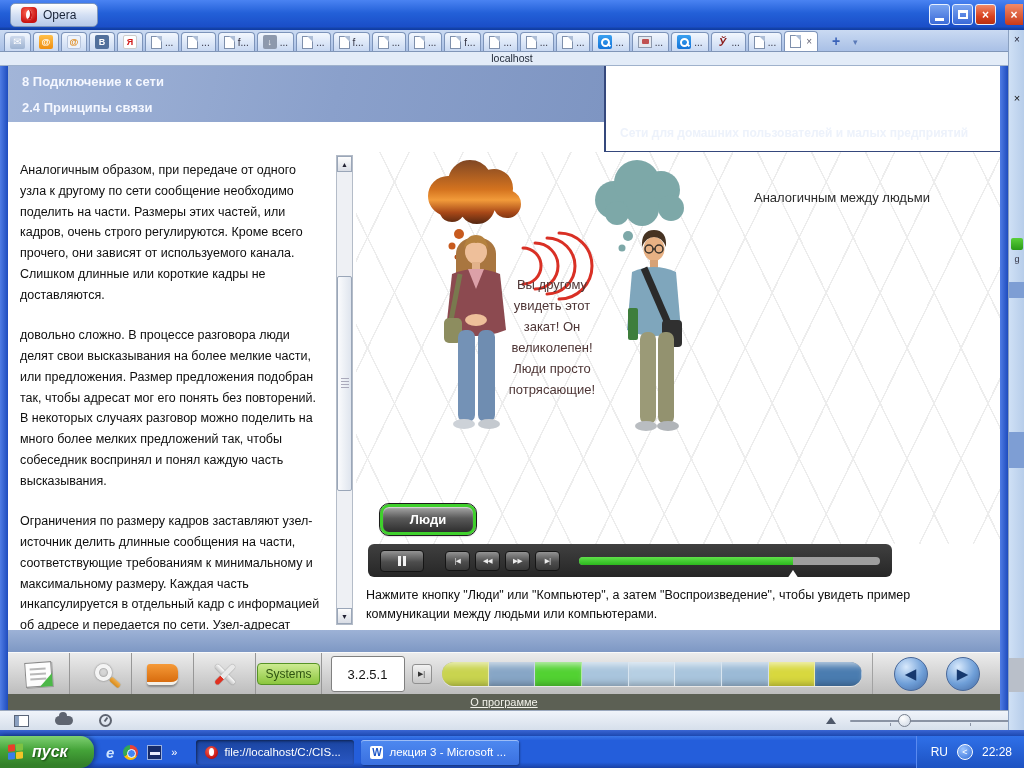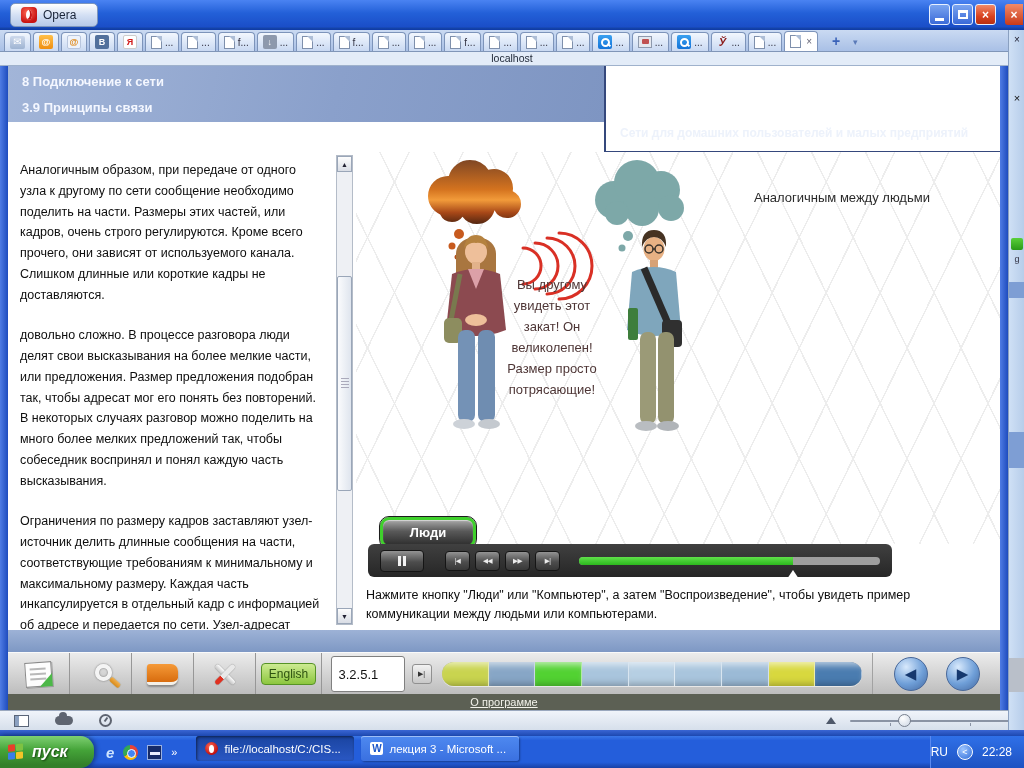--- a/index.html
+++ b/index.html
@@ -105,21 +105,21 @@
       repeating-linear-gradient(116deg, transparent 0 47px, #eaeaea 47px 48.5px),
       repeating-linear-gradient(64deg,  transparent 0 47px, #eaeaea 47px 48.5px); }
   .scene { position:absolute; left:0; top:0; }
   .media-label { position:absolute; left:398px; top:38px; font-size:13px; color:#2b2b2b; }
   .speech { position:absolute; left:138px; top:122px; width:116px; text-align:center;
     font-size:13px; line-height:21px; color:#4e3636; }
 
   .fbtn { position:absolute; top:352px; height:31px; border-radius:9px; color:#fff; font-weight:bold; font-size:13px;
     font-family:"Liberation Sans",sans-serif; background:linear-gradient(#a9a9a9,#595959 45%,#2e2e2e);
     box-shadow:inset 0 1px 1px rgba(255,255,255,.55), 0 1px 2px rgba(0,0,0,.4); cursor:pointer; }
-  .fbtn.people { left:24px; width:96px; border:3px solid #3fd02c; outline:1px solid #1c1c1c;margin-top:13px; }
+  .fbtn.people { left:24px; width:96px; border:3px solid #3fd02c; outline:1px solid #1c1c1c; }
   .fbtn.computer { left:437px; width:112px; border:3px solid #9c9c9c; outline:1px solid #1c1c1c; }
 
   .player { position:absolute; left:12px; top:392px; width:524px; height:33px; border-radius:6px;
     background:linear-gradient(#404040,#262626); display:flex; align-items:center; padding:0 12px; gap:5px; }
   .pbtn { height:20px; border-radius:4px; border:1px solid #151515; color:#ececec; cursor:pointer;
     background:linear-gradient(#939393,#4d4d4d 55%,#383838); display:flex; align-items:center; justify-content:center; }
   .pbtn.pause { width:44px; height:22px; margin-right:16px; }
   .pause-glyph { width:8px; height:10px; border-left:3px solid #f2f2f2; border-right:3px solid #f2f2f2; }
   .pbtn.small { width:25px; font-size:6.5px; letter-spacing:-.5px; }
   .ptrack { position:relative; flex:1; height:8px; border-radius:4px; background:#9e9e9e; margin-left:14px; cursor:pointer; }
@@ -150,21 +150,21 @@
     border-bottom:3px solid #f4f0e8; box-shadow:0 2px 2px #8a8a8a; }
   .i-tools { position:relative; width:30px; height:26px; }
   .i-tools::before { content:""; position:absolute; left:2px; top:11px; width:26px; height:5px; border-radius:3px;
     background:linear-gradient(#fdfdfd,#c2c2c2); transform:rotate(45deg); box-shadow:0 0 1px #555; }
   .i-tools::after { content:""; position:absolute; left:2px; top:11px; width:26px; height:5px; border-radius:3px;
     background:linear-gradient(90deg,#e03020 0 35%,#e8e8e8 35%); transform:rotate(-45deg); box-shadow:0 0 1px #555; }
   .btn-eng { height:22px; padding:0 7px; border-radius:4px; border:1px solid #569326;
     background:linear-gradient(#cdeб92,#8cc63e); background:linear-gradient(#cdeb92,#8cc63e);
     font-size:12px; color:#2e5310; cursor:pointer; font-family:"Liberation Sans",sans-serif; }
   .sec-input { width:74px; height:22px; border:1px solid #808080; border-radius:3px; font-size:13px;
-    padding:17px 7px; color:#111; font-family:"Liberation Sans",sans-serif; }
+    padding:17px 7px; color:#111; font-family:"Liberation Sans",sans-serif;text-align:center; }
   .btn-go { width:20px; height:20px; margin-left:7px; border:1px solid #909090; border-radius:3px;
     background:linear-gradient(#f2f2f2,#c8c8c8); font-size:7px; color:#333; cursor:pointer; }
   .seg-bar { position:absolute; left:434px; top:9px; width:420px; height:24px; display:flex;
     border-radius:12px; overflow:hidden; box-shadow:inset 0 1px 2px rgba(0,0,0,.35), 0 1px 0 rgba(255,255,255,.6); }
   .seg { flex:1; border-right:1px solid rgba(255,255,255,.55); cursor:pointer;
     box-shadow:inset 0 7px 7px -4px rgba(255,255,255,.65), inset 0 -7px 7px -5px rgba(0,0,0,.28); }
   .nav-area { position:absolute; right:0; top:0; width:128px; height:42px; border-left:1px solid #a2a2a2;
     display:flex; align-items:center; justify-content:center; gap:18px; }
   .nav-btn { width:34px; height:34px; border-radius:50%; border:1px solid #48689a; cursor:pointer;
     background:radial-gradient(circle at 35% 28%,#d8e9fc,#6f9fd8 55%,#44689f); color:#16386e; font-size:15px;
@@ -189,21 +189,21 @@
   .st-tri { width:0; height:0; border:5px solid transparent; border-bottom:7px solid #4e586a; margin-top:-5px; cursor:pointer; }
   .slider { position:relative; width:160px; height:14px; cursor:pointer; }
   .slider-line { position:absolute; left:0; right:0; top:6px; height:2px; background:#8a93a4; border-radius:1px; }
   .slider-line::after { content:""; position:absolute; left:25%; top:3px; width:1px; height:3px; background:#8a93a4;
     box-shadow:80px 0 0 #8a93a4; }
   .slider-handle { position:absolute; left:30%; top:0; width:13px; height:13px; border-radius:50%;
     background:radial-gradient(circle at 35% 30%,#ffffff,#ccd6e4); border:1px solid #78808e; cursor:grab; }
 
   
   .taskbar { position:absolute; left:0; top:736px; width:1024px; height:32px;
-    background:linear-gradient(#3a77e8 0%,#245edb 14%,#245edb 82%,#1941a5); display:flex; }
+    background:linear-gradient(#3a77e8 0%,#245edb 14%,#245edb 82%,#1941a5); display:flex; align-items:center; }
   .start { height:32px; min-width:94px; border-radius:0 14px 14px 0;
     background:linear-gradient(#7ed072 0%,#44a338 45%,#338029 90%); display:flex; align-items:center; gap:7px;
     padding:0 16px 0 8px; color:#fff; font-weight:bold; font-style:italic; font-size:16px;
     text-shadow:1px 1px 2px #15430f; box-shadow:2px 0 5px rgba(0,0,0,.4); cursor:pointer; }
   .flag { width:17px; height:16px; display:grid; grid-template-columns:7px 7px; grid-template-rows:7px 7px;
     gap:1px; transform:skewY(-5deg); }
   .flag span { border-radius:1px; }
   .flag .f1{background:#e8402a} .flag .f2{background:#7ec242} .flag .f3{background:#3a7de8} .flag .f4{background:#f4c428}
   .ql { display:flex; align-items:center; gap:9px; padding:0 12px; }
   .ql-ie { color:#cfe4ff; font-size:15px; font-weight:bold; font-style:italic; cursor:pointer; }
@@ -216,21 +216,21 @@
   .ql-more { color:#fff; font-size:11px; cursor:pointer; }
   .task { height:25px; margin-left:7px; border-radius:3px; display:flex; align-items:center; gap:6px;
     padding:0 9px; font-size:11.5px; color:#fff; width:158px; cursor:pointer; white-space:nowrap; overflow:hidden; }
   .task.active { background:linear-gradient(#1a44a0,#2a58c4); box-shadow:inset 1px 1px 3px rgba(0,0,0,.55); }
   .task.idle { background:linear-gradient(#4e89f0,#3a70e0); box-shadow:inset 0 1px 0 rgba(255,255,255,.45), 1px 1px 2px rgba(0,0,0,.35); }
   .t-opera { width:13px; height:13px; border-radius:50%; flex:0 0 13px;
     background:radial-gradient(circle at 40% 35%, #ff6a55, #c01010 70%); position:relative; }
   .t-opera::after { content:""; position:absolute; left:4px; top:2.5px; width:5px; height:8px; border-radius:50%; background:#fff; }
   .t-word { width:13px; height:13px; background:#fff; border-radius:2px; color:#1a55c8; font-weight:bold;
     font-size:10px; display:flex; align-items:center; justify-content:center; flex:0 0 13px; }
-  .tray { margin-left:auto; height:32px; display:flex; align-items:center; gap:9px; padding:0 12px 0 0;
+  .tray { margin-left:auto; height:32px; display:flex; align-items:center; gap:9px; padding:0 12px 0 14px;
     background:linear-gradient(#2f70e8,#1d52c2); border-left:1px solid #5a8af0; color:#fff; font-size:12px; }
   .tray-hide { width:16px; height:16px; border-radius:50%; border:1px solid #fff; color:#fff; font-size:9px;
     background:radial-gradient(circle at 35% 30%,#9cc4ff,#2f6cd8); display:flex; align-items:center; justify-content:center; cursor:pointer; }
 
   
   .edge { position:absolute; left:1008px; top:30px; width:16px; height:700px;
     background:linear-gradient(90deg,#cfe0f5,#b7cdea); border-left:1px solid #8aa0c0; }
   .edge-x1 { position:absolute; left:0; top:4px; width:16px; text-align:center; font-size:10px; color:#223; cursor:pointer; }
   .edge-x2 { position:absolute; left:0; top:62px; width:16px; text-align:center; font-size:11px; color:#111; cursor:pointer; }
   .edge-green { position:absolute; left:2px; top:208px; width:12px; height:12px; border-radius:2px;
@@ -407,21 +407,21 @@
   </div>
 
   <div class="addressbar">localhost</div>
 
   <div class="wb-left"></div>
   <div class="wb-right"></div>
   <div class="wb-bottom"></div>
 
   <div class="hdr-left">
     <div class="crumb crumb1">8 Подключение к сети</div>
-    <div class="crumb crumb2">3.9 Принципы связи</div>
+    <div class="crumb crumb2">2.4 Принципы связи</div>
   </div>
   <div class="hdr-right">
     <div class="ccna-title">CCNA Discovery</div>
     <div class="ccna-sub">Сети для домашних пользователей и малых предприятий</div>
     <div class="cisco">
       <div class="cisco-bars">
         <span class="cbar"></span>
           <span class="cbar"></span>
           <span class="cbar"></span>
           <span class="cbar"></span>
@@ -533,21 +533,21 @@
       </svg>
 
       <div class="media-label">Аналогичным между людьми</div>
 
       <div class="speech">
 
       <div>Вы другому</div>
           <div>увидеть этот</div>
           <div>закат! Он</div>
           <div>великолепен!</div>
-          <div>Размер просто</div>
+          <div>Люди просто</div>
           <div>потрясающие!</div>
         </div>
 
       <button class="fbtn people">Люди</button>
 
       <div class="player">
         <button class="pbtn pause">
             <span class="pause-glyph"></span>
           </button>
         <button class="pbtn small">|◀</button>
@@ -573,21 +573,21 @@
     <div class="tcell" style="left:62px;width:62px">
         <span class="i-mag"></span>
       </div>
     <div class="tcell" style="left:124px;width:62px">
         <span class="i-book"></span>
       </div>
     <div class="tcell" style="left:186px;width:62px">
         <span class="i-tools"></span>
       </div>
     <div class="tcell" style="left:248px;width:66px">
-      <button class="btn-eng">English</button>
+      <button class="btn-eng">Systems</button>
     </div>
     <div class="tcell" style="left:314px;width:118px;border-right:none">
       <input class="sec-input" value="3.2.5.1" style="">
       <button class="btn-go">▶|</button>
     </div>
     <div class="seg-bar">
 
     <div class="seg" style="background: rgb(201, 212, 79);"></div>
         <div class="seg" style="background: rgb(135, 166, 198);"></div>
         <div class="seg" style="background: rgb(82, 210, 50);"></div>

